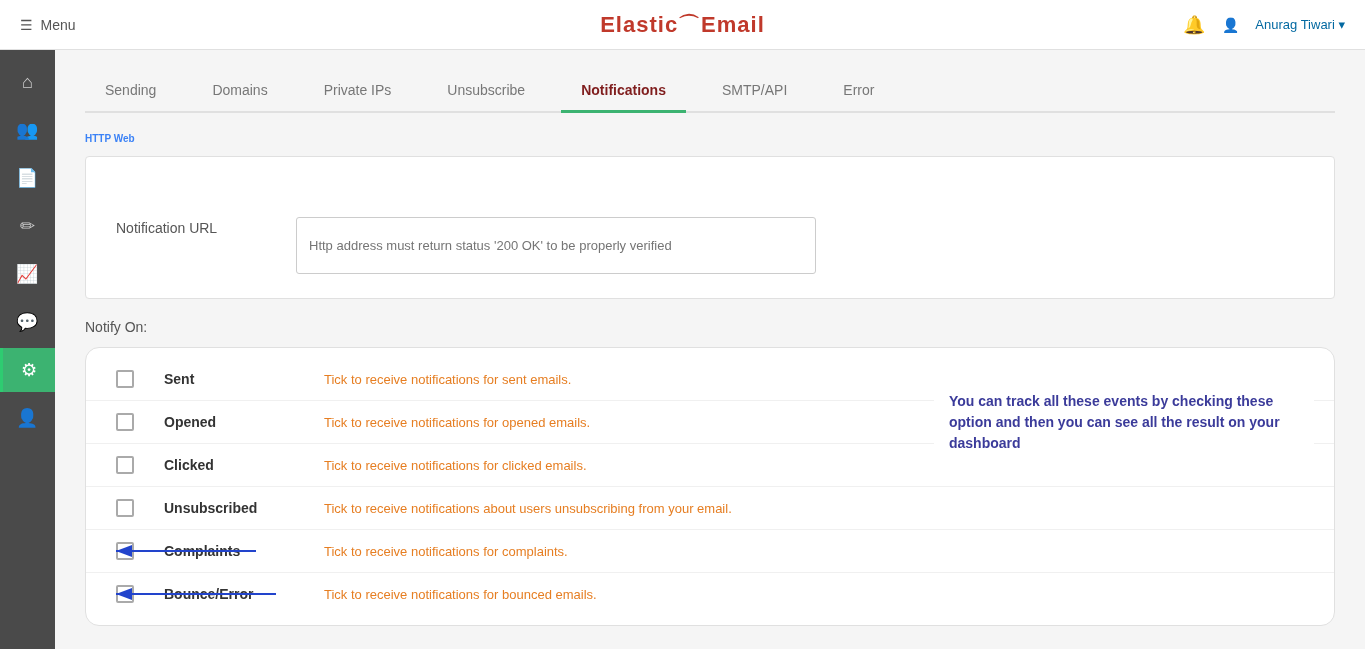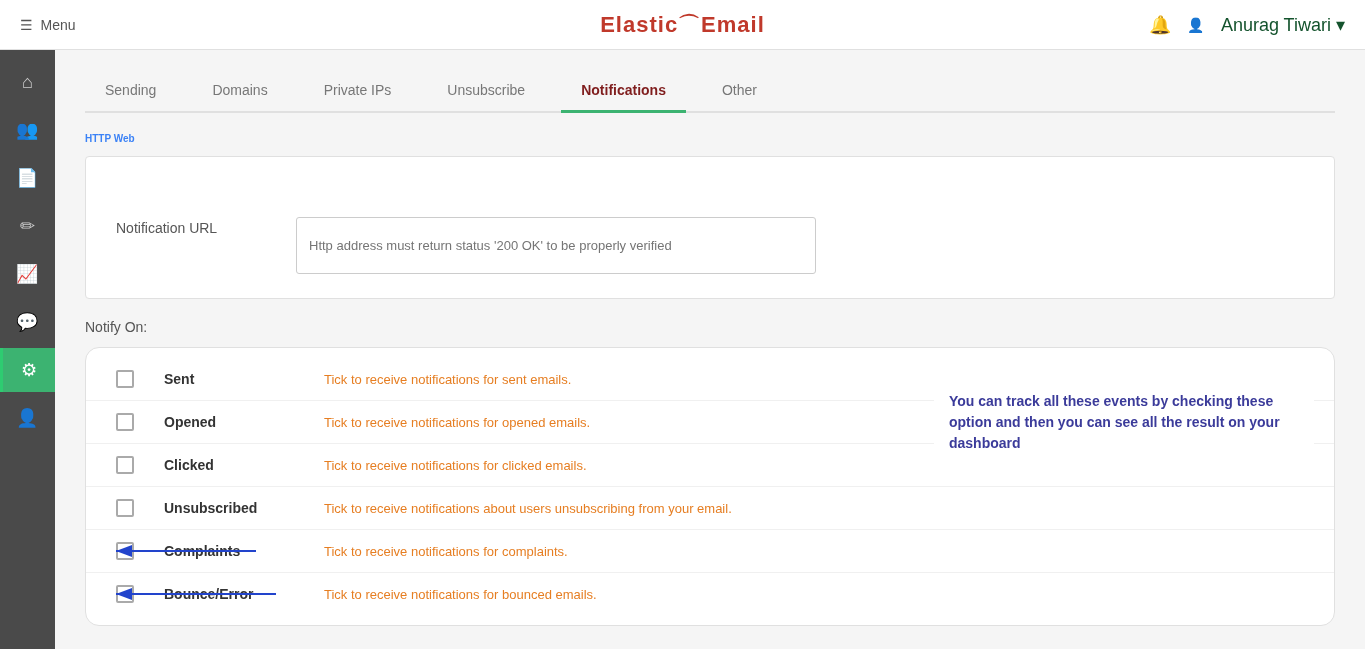--- a/index.html
+++ b/index.html
@@ -16,21 +16,21 @@
       border-bottom: 1px solid #e0e0e0;
       position: fixed;
       top: 0; left: 0; right: 0;
       z-index: 100;
     }
     .top-bar-left { display: flex; align-items: center; gap: 8px; color: #555; cursor: pointer; }
     .top-bar-center { position: absolute; left: 50%; transform: translateX(-50%); }
     .logo { font-size: 22px; font-weight: bold; color: #555; letter-spacing: 1px; }
     .logo span { color: #c0392b; }
     .top-bar-right { display: flex; align-items: center; gap: 16px; color: #555; }
-    .user-name { font-size: 18px; color: #14532d; cursor: pointer; text-align: right; }
+    .user-name { font-size: 13px; color: #0369a1; cursor: pointer; text-align: right; }
 
     
     .sidebar {
       position: fixed;
       top: 50px;
       left: 0;
       width: 55px;
       bottom: 0;
       background: #4a4a4a;
       display: flex;
@@ -239,21 +239,22 @@
 </div>
 
 <div class="main-content">
 
   <div class="tabs">
     <div class="tab">Sending</div>
     <div class="tab">Domains</div>
     <div class="tab">Private IPs</div>
     <div class="tab">Unsubscribe</div>
     <div class="tab active">Notifications</div>
-    <div class="tab">Other</div>
+    <div class="tab">SMTP/API</div>
+    <div class="tab">Error</div>
   </div>
 
   <div class="section-label">HTTP Web</div>
 
   <div class="card">
     <div class="form-row">
       <label class="form-label">Notification URL</label>
       <input class="form-input" type="text" placeholder="Http address must return status '200 OK' to be properly verified" style="">
     </div>
   </div>

